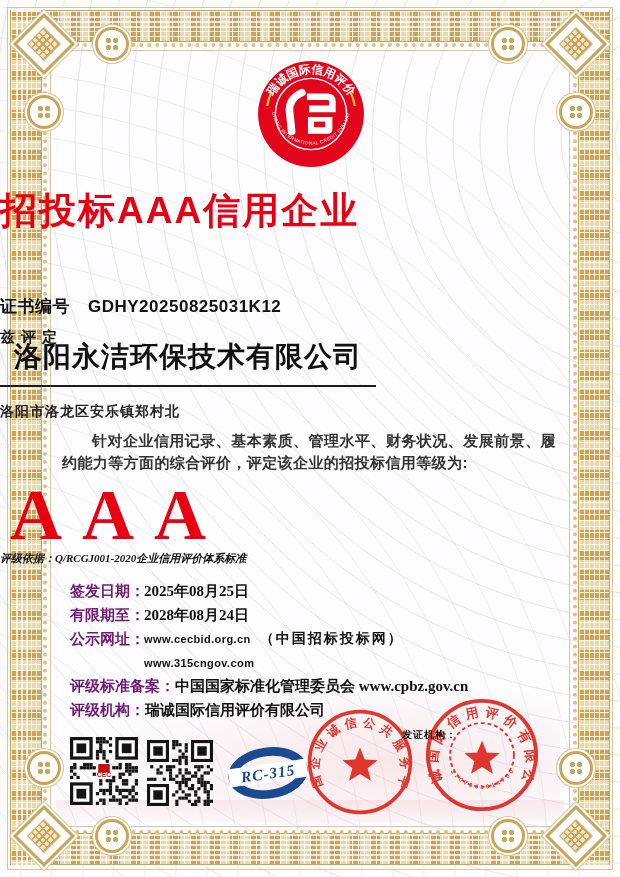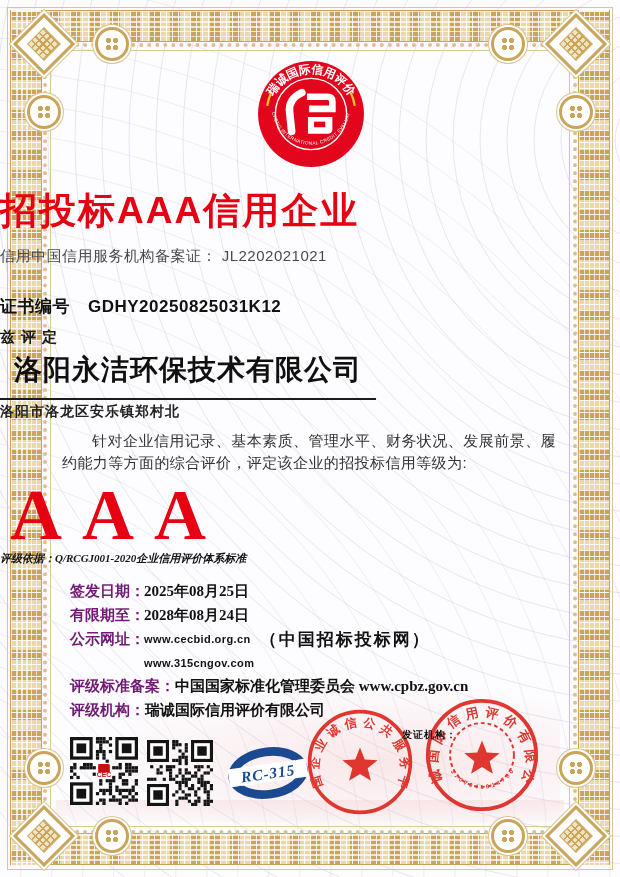--- a/index.html
+++ b/index.html
@@ -55,36 +55,36 @@
       radial-gradient(circle at 68% 68%, var(--gold) 0 2.4px, transparent 2.9px);}
 
   
   .content-abs{position:absolute;left:0;right:0;z-index:3;}
   .logo{position:absolute;left:255px;top:58px;width:112px;height:112px;z-index:3;}
   .title{top:186px;font-size:37px;font-weight:bold;color:var(--red);letter-spacing:2px;}
   .subtitle{top:247px;font-size:15px;color:#4a4a4a;letter-spacing:.5px;}
   .certno{top:295px;font-size:17px;font-weight:bold;color:#111;letter-spacing:.5px;}
   .certno .v{margin-left:18px;}
   .hereby{top:328px;font-size:15px;font-weight:bold;letter-spacing:6px;}
-  .company-wrap{top:351px;}
+  .company-wrap{top:338px;}
   .company{display:inline-block;font-size:28px;font-weight:bold;color:#101010;
     padding:0 14px 9px;border-bottom:2px solid #1c1c1c;letter-spacing:1px;}
   .address{top:403px;font-size:14px;font-weight:bold;color:#222;letter-spacing:1px;}
-  .para{position:absolute;z-index:3;left:62px;top:430px;width:494px;font-size:15px;font-weight:normal;
+  .para{position:absolute;z-index:3;left:62px;top:430px;width:494px;font-size:15px;font-weight:bold;
     color:#333;line-height:21.5px;text-indent:2em;text-align:justify;letter-spacing:.4px;}
   .grade{top:480px;font-size:72px;line-height:70px;font-weight:bold;color:var(--red);
     letter-spacing:20px;transform:translateX(10px);}
   .basis{top:551px;font-size:11px;font-weight:bold;color:#151515;font-style:italic;}
   .fields{position:absolute;z-index:3;left:70px;top:580px;}
   .row{display:flex;align-items:center;height:23.7px;white-space:nowrap;}
   .row .lbl{font-family:"Liberation Serif","DejaVu Serif",serif;font-weight:bold;font-size:15px;color:#701a75;}
   .row .lbl.w{width:74px;}
   .row .val{font-family:"Liberation Serif","DejaVu Serif",serif;font-weight:bold;font-size:15px;color:#111;}
   .row .val.url{font-family:"Liberation Sans",sans-serif;font-size:11px;letter-spacing:.4px;}
-  .row .note{font-family:"Liberation Sans",sans-serif;font-weight:bold;font-size:17px;
+  .row .note{font-family:"Liberation Sans",sans-serif;font-weight:bold;font-size:14px;
     letter-spacing:2px;margin-left:9px;color:#111;}
   .issuer{position:absolute;z-index:5;left:402px;top:728px;
     font-family:"Liberation Serif","DejaVu Serif",serif;font-weight:bold;font-size:10px;
     color:#101010;letter-spacing:1px;}
   .qr{position:absolute;z-index:3;}
   .qr1{left:70px;top:737px;width:68px;height:68px;}
   .qr2{left:147px;top:740px;width:66px;height:66px;}
   .rc{position:absolute;z-index:3;left:226px;top:747px;width:84px;height:52px;}
   .seal{position:absolute;z-index:4;opacity:.93;}
   .seal1{left:306px;top:708px;width:108px;height:108px;}
@@ -224,21 +224,20 @@
 
     <g>
       <path d="M 46 34 c -9 4 -13 11 -12 19 l 2 19" fill="none" stroke="#ffffff" stroke-width="7.5" stroke-linecap="round"></path>
       <path d="M 51 38 h 20 q 5 0 5 4.5 V 50 H 53" fill="none" stroke="#ffffff" stroke-width="6.5"></path>
       <path d="M 52 58 h 24 v 12 q 0 4.5 -5 4.5 H 52 Z" fill="#ffffff"></path>
       <rect x="58" y="62.5" width="11" height="5.5" fill="#e3051b"></rect>
     </g>
   </svg>
 
   <div class="content-abs title">招投标AAA信用企业</div>
-  <div class="content-abs subtitle">信用中国信用服务机构备案证： JL2202021021</div>
   <div class="content-abs certno">
     <span>证书编号</span><span class="v">GDHY20250825031K12</span>
   </div>
   <div class="content-abs hereby serif">兹评定</div>
   <div class="content-abs company-wrap">
     <span class="company serif">洛阳永洁环保技术有限公司</span>
   </div>
   <div class="content-abs address">洛阳市洛龙区安乐镇郑村北</div>
   <div class="para">针对企业信用记录、基本素质、管理水平、财务状况、发展前景、履约能力等方面的综合评价，评定该企业的招投标信用等级为:</div>
   <div class="content-abs grade serif">AAA</div>

